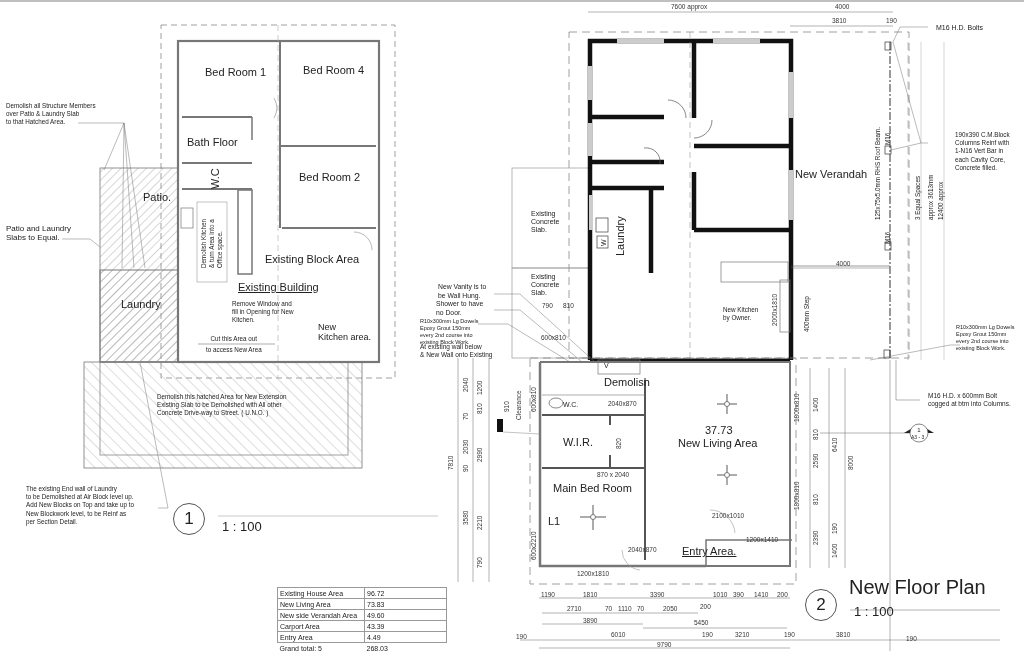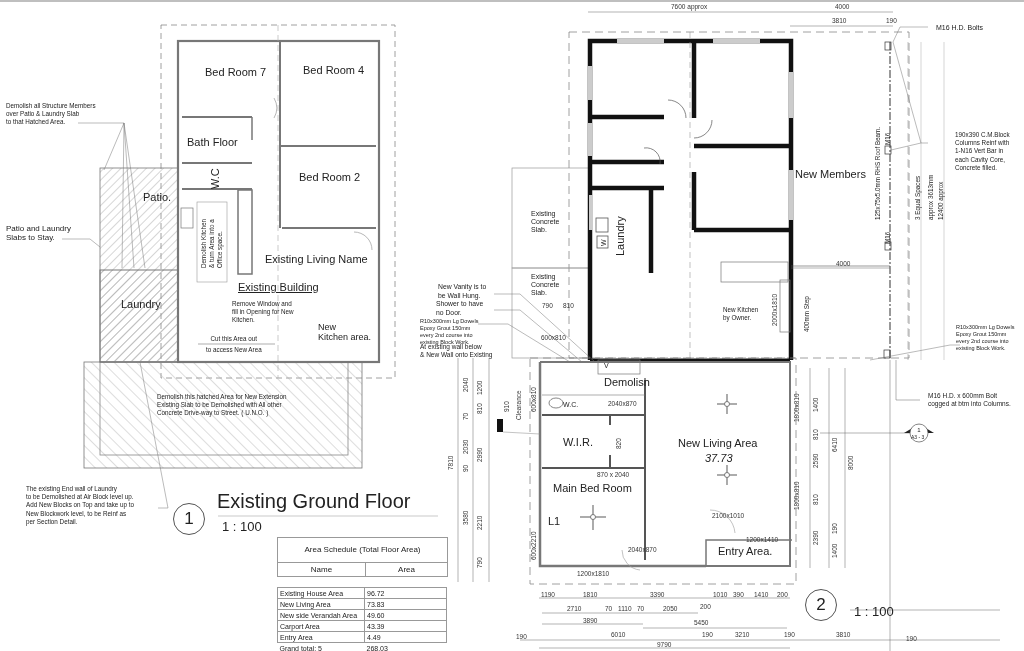--- a/index.html
+++ b/index.html
@@ -168,42 +168,42 @@
     <polyline points="494,294 520,294 595,362"></polyline>
     <polyline points="494,310 520,310 582,362"></polyline>
     <polyline points="478,324 508,324 570,362"></polyline>
     <polyline points="960,345 950,345 870,360"></polyline>
   </g>
 
   <path d="M904 433 L919 424 L934 433" fill="#222"></path>
   <circle cx="919" cy="433" r="9" fill="#fff" stroke="#555" stroke-width="0.7"></circle>
 </svg>
 
-<div class="t room" style="left:205px;top:66px;">Bed Room 7</div>
+<div class="t room" style="left:205px;top:66px;">Bed Room 1</div>
 <div class="t room" style="left:303px;top:64px;">Bed Room 4</div>
 <div class="t room" style="left:187px;top:136px;">Bath Floor</div>
 <div class="t room vt" style="left:209px;top:189px;">W.C</div>
 <div class="t room" style="left:299px;top:171px;">Bed Room 2</div>
 <div class="t room" style="left:143px;top:191px;">Patio.</div>
 <div class="t room" style="left:121px;top:298px;">Laundry</div>
-<div class="t room" style="left:265px;top:253px;">Existing Living Name</div>
+<div class="t room" style="left:265px;top:253px;">Existing Block Area</div>
 <div class="t room" style="left:238px;top:281px;text-decoration:underline;">Existing Building</div>
 <div class="t" style="left:318px;top:322px;font-size:9px;">
   <div>New</div>
   <div>Kitchen area.</div>
 </div>
 
 <div class="t note" style="left:6px;top:102px;">
   <div>Demolish all Structure Members</div>
   <div>over Patio &amp; Laundry Slab</div>
   <div>to that Hatched Area.</div>
 </div>
 <div class="t" style="left:6px;top:224px;font-size:8px;">
   <div>Patio and Laundry</div>
-  <div>Slabs to Stay.</div>
+  <div>Slabs to Equal.</div>
 </div>
 <div class="t note vt" style="left:200px;top:268px;">
   <div>Demolish Kitchen</div>
   <div>&amp; turn Area into a</div>
   <div>Office space.</div>
 </div>
 <div class="t note" style="left:232px;top:300px;">
   <div>Remove Window and</div>
   <div>fill in Opening for New</div>
   <div>Kitchen.</div>
@@ -219,30 +219,22 @@
 </div>
 <div class="t note" style="left:26px;top:485px;">
   <div>The existing End wall of Laundry</div>
   <div>to be Demolished at Air Block level up.</div>
   <div>Add New Blocks on Top and take up to</div>
   <div>New Blockwork level, to be Reinf as</div>
   <div>per Section Detail.</div>
 </div>
 
 <div class="circ" style="left:173px;top:503px;">1</div>
-<div class="t title-big" style="left:217px;top:490px;">Existing Ground Floor</div>
 <div class="t scale" style="left:222px;top:520px;">1 : 100</div>
 
-<div class="schedHead" style="left:277px;top:537px;width:169px;height:38px;">
-  <div style="height:24px;line-height:24px;border-bottom:1px solid #999;">Area Schedule (Total Floor Area)</div>
-  <div style="display:flex;height:13px;line-height:13px;">
-    <div style="width:87px;border-right:1px solid #999;">Name</div>
-    <div style="flex:1;">Area</div>
-  </div>
-</div>
 <table class="sched" style="left:277px;top:587px;width:170px;">
   <tbody>
         <tr>
           <td style="width:82px">Existing House Area</td>
           <td>96.72</td>
         </tr>
   <tr>
           <td>New Living Area</td>
           <td>73.83</td>
         </tr>
@@ -277,21 +269,21 @@
   <div>each Cavity Core,</div>
   <div>Concrete filled.</div>
 </div>
 <div class="t note vt" style="left:874px;top:220px;">125x75x5.0mm RHS Roof Beam.</div>
 <div class="t note vt" style="left:884px;top:145px;">M16</div>
 <div class="t note vt" style="left:884px;top:244px;">M16</div>
 <div class="t note vt" style="left:914px;top:220px;">3 Equal Spaces</div>
 <div class="t note vt" style="left:927px;top:220px;">approx 3613mm</div>
 <div class="t note vt" style="left:937px;top:220px;">12400 approx</div>
 
-<div class="t room" style="left:795px;top:168px;">New Members</div>
+<div class="t room" style="left:795px;top:168px;">New Verandah</div>
 <div class="t room vt" style="left:614px;top:256px;">Laundry</div>
 <div class="t note vt" style="left:599px;top:246px;font-size:7px;">W</div>
 <div class="t" style="left:531px;top:210px;font-size:7px;">
   <div>Existing</div>
   <div>Concrete</div>
   <div>Slab.</div>
 </div>
 <div class="t" style="left:531px;top:273px;font-size:7px;">
   <div>Existing</div>
   <div>Concrete</div>
@@ -350,24 +342,24 @@
 <div class="t room" style="left:553px;top:482px;">Main Bed Room</div>
 <div class="t room" style="left:548px;top:515px;">L1</div>
 <div class="t dim" style="left:628px;top:546px;">2040x870</div>
 <div class="t dim" style="left:577px;top:570px;">1200x1810</div>
 <div class="t dim vt" style="left:530px;top:412px;">600x810</div>
 <div class="t dim vt" style="left:530px;top:560px;">600x2210</div>
 <div class="t dim vt" style="left:503px;top:412px;">910</div>
 <div class="t dim vt" style="left:515px;top:420px;">Clearance</div>
 
 <div class="t room" style="left:678px;top:437px;">New Living Area</div>
-<div class="t room" style="left:705px;top:452px;font-style:italic;">37.73</div>
+<div class="t room" style="left:705px;top:424px;">37.73</div>
 <div class="t dim" style="left:712px;top:512px;">2100x1010</div>
 <div class="t dim" style="left:746px;top:536px;">1200x1410</div>
-<div class="t room" style="left:718px;top:545px;">Entry Area.</div>
+<div class="t room" style="left:682px;top:545px;text-decoration:underline;">Entry Area.</div>
 <div class="t dim vt" style="left:793px;top:422px;">1800x810</div>
 <div class="t dim vt" style="left:793px;top:510px;">1800x810</div>
 
 <div class="t dim vt" style="left:476px;top:395px;">1200</div>
 <div class="t dim vt" style="left:476px;top:414px;">810</div>
 <div class="t dim vt" style="left:462px;top:392px;">2040</div>
 <div class="t dim vt" style="left:462px;top:420px;">70</div>
 <div class="t dim vt" style="left:462px;top:454px;">2030</div>
 <div class="t dim vt" style="left:462px;top:472px;">90</div>
 <div class="t dim vt" style="left:462px;top:525px;">3580</div>
@@ -404,14 +396,15 @@
 <div class="t dim" style="left:516px;top:633px;">190</div>
 <div class="t dim" style="left:611px;top:631px;">6010</div>
 <div class="t dim" style="left:702px;top:631px;">190</div>
 <div class="t dim" style="left:735px;top:631px;">3210</div>
 <div class="t dim" style="left:784px;top:631px;">190</div>
 <div class="t dim" style="left:836px;top:631px;">3810</div>
 <div class="t dim" style="left:906px;top:635px;">190</div>
 <div class="t dim" style="left:657px;top:641px;">9790</div>
 
 <div class="circ" style="left:805px;top:589px;">2</div>
+<div class="t title-big" style="left:849px;top:576px;">New Floor Plan</div>
 <div class="t scale" style="left:854px;top:605px;">1 : 100</div>
 </div>
 
 </body></html>

